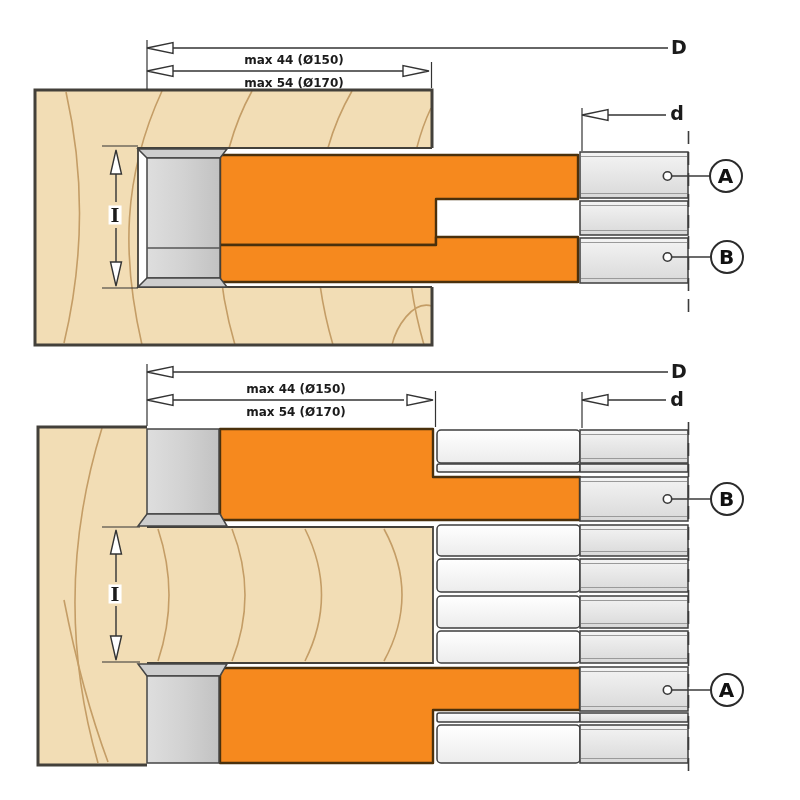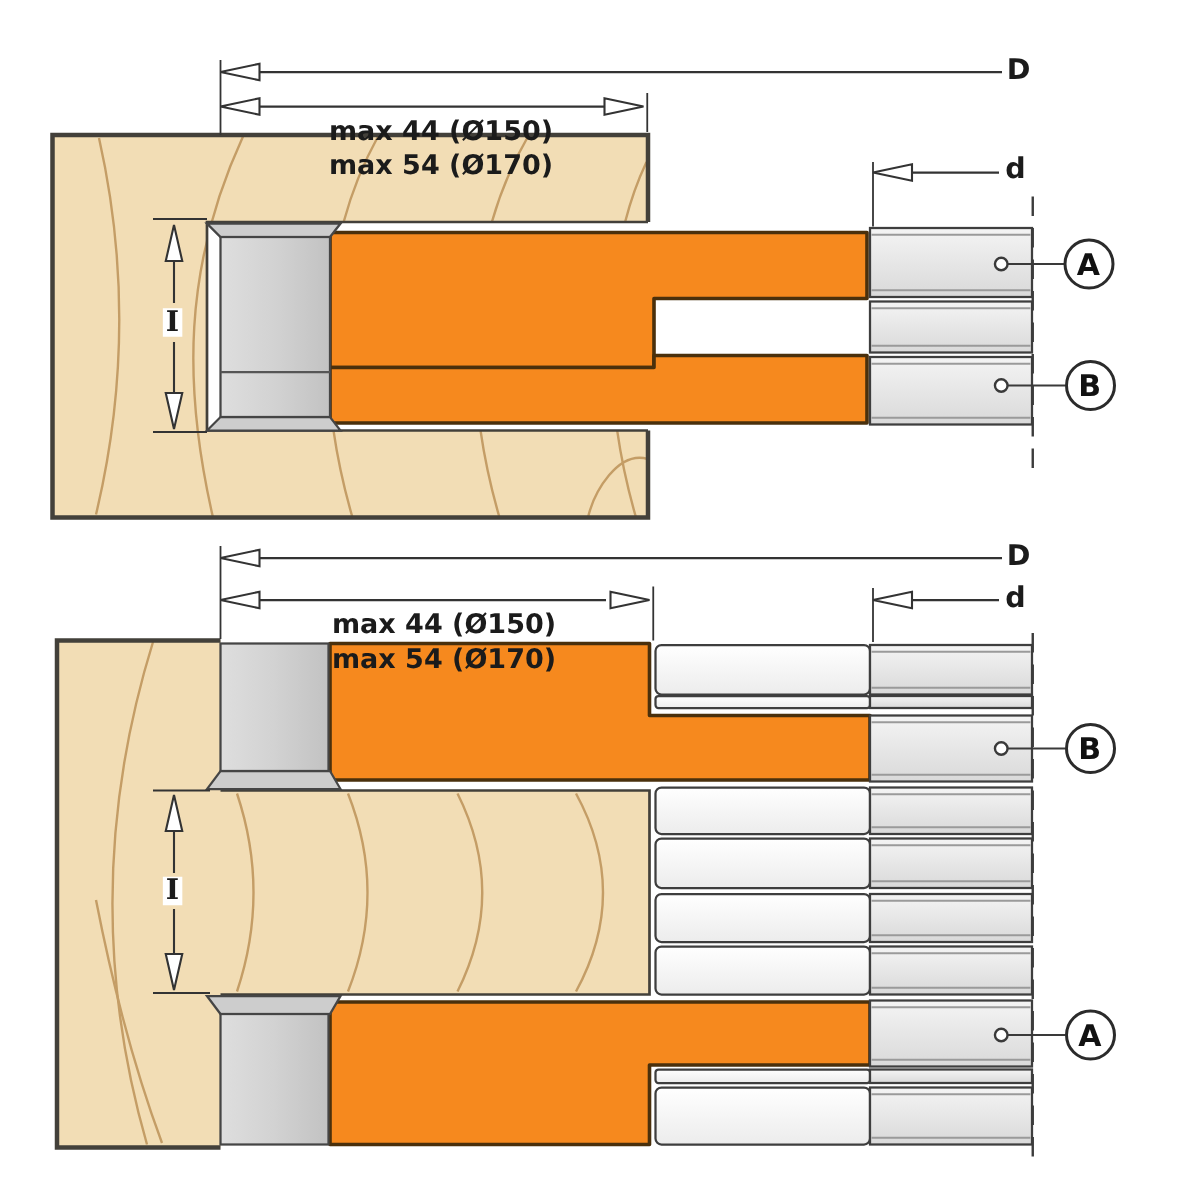--- a/index.html
+++ b/index.html
@@ -1,21 +1,21 @@
 <!DOCTYPE html>
 <html><head>
 <meta charset="utf-8">
 <style>
   html,body{margin:0;padding:0;background:#fff;}
   body{width:800px;height:800px;position:relative;font-family:"DejaVu Sans","Liberation Sans",sans-serif;}
   .stage{position:absolute;left:0;top:0;width:800px;height:800px;}
   .stage svg{position:absolute;left:0;top:0;}
   .lbl{position:absolute;transform:translate(-50%,-50%);font-weight:700;color:#1b1b1b;white-space:nowrap;line-height:1;}
   .dim{font-size:19px;}
-  .max{font-size:18px;margin-top:28px;}
+  .max{font-size:12px;}
   .iser{font-family:"DejaVu Serif","Liberation Serif",serif;font-size:19px;background:#fff;padding:0 2px;}
   .callout{position:absolute;width:30px;height:30px;margin-left:-17.5px;margin-top:-17.5px;
            border:2.5px solid #2b2b2b;border-radius:50%;background:#fff;
            display:flex;align-items:center;justify-content:center;
            font-weight:700;font-size:20px;color:#111;}
 </style>
 </head>
 <body>
 
 <div class="stage">

